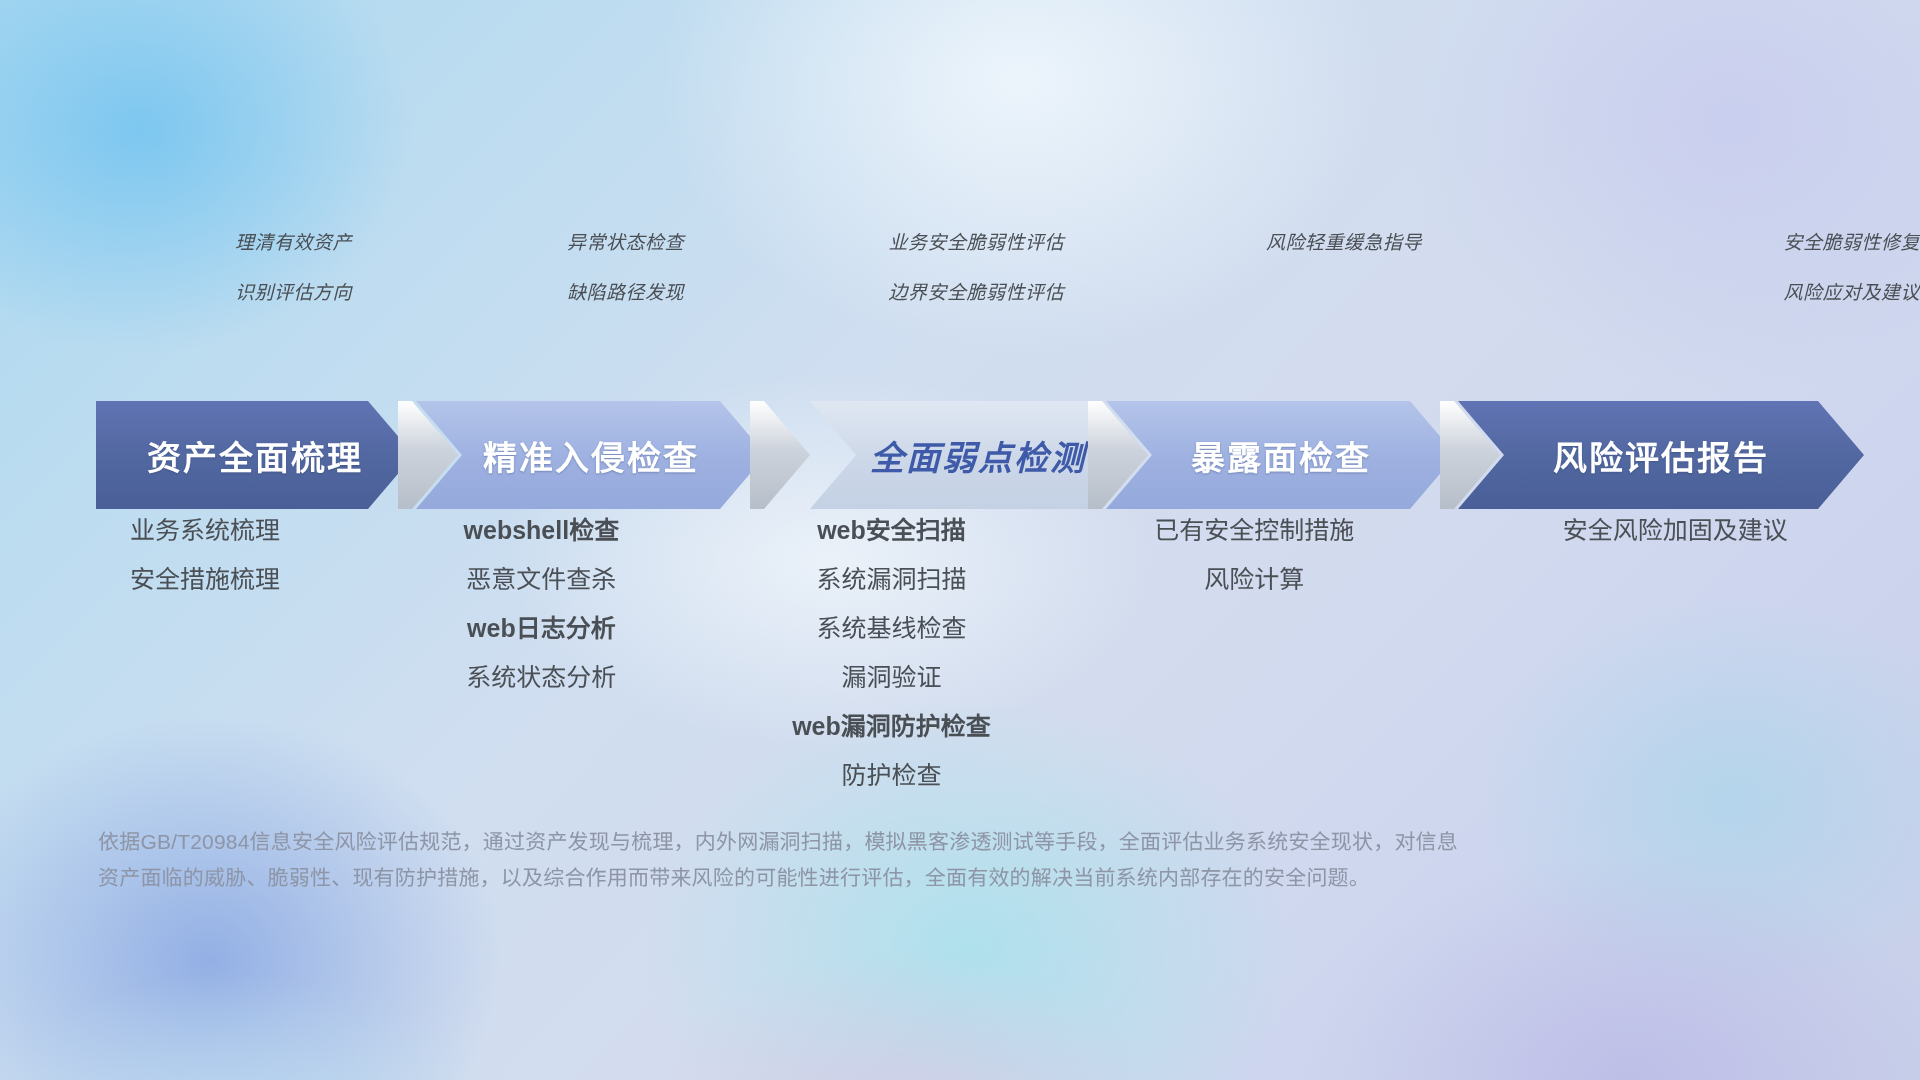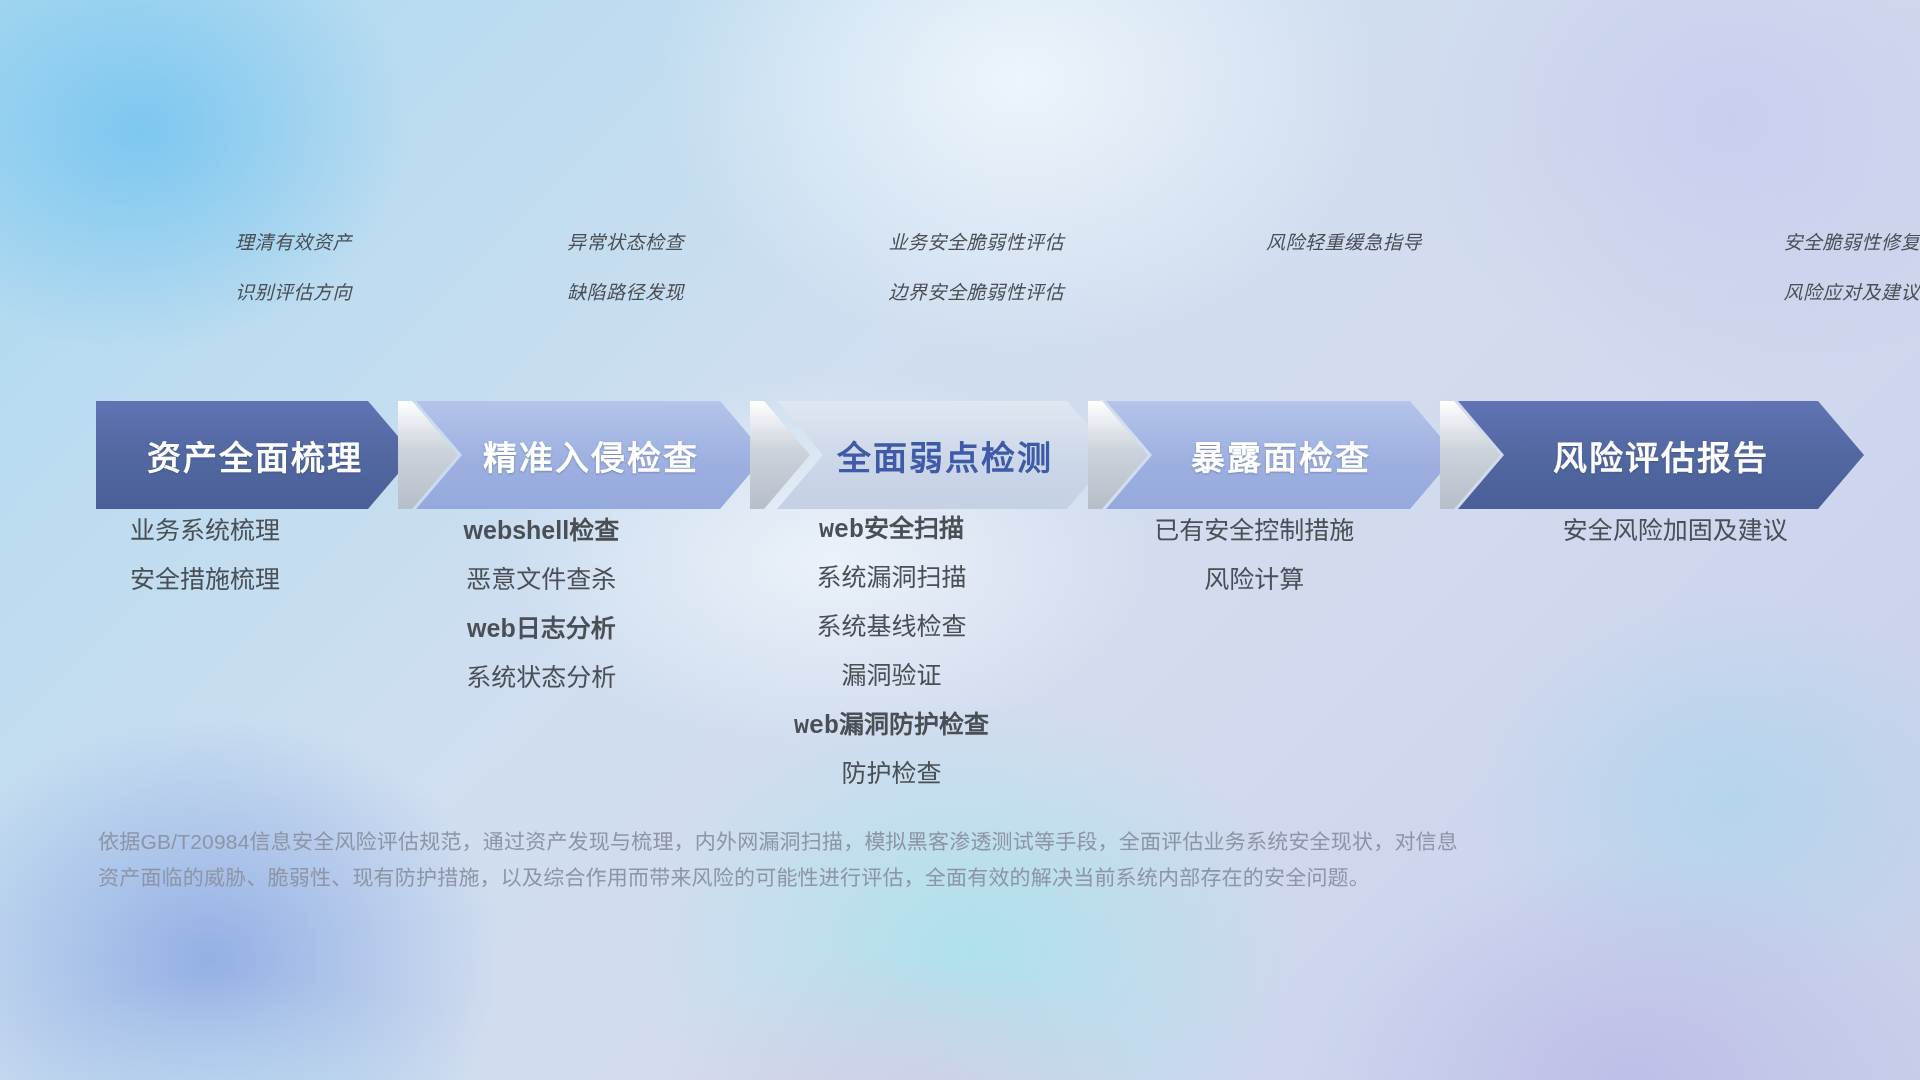--- a/index.html
+++ b/index.html
@@ -194,21 +194,21 @@
       <div class="chev-edge pointed" style="left:1440px; width:60px;"></div>
 
       <div class="chev pointed fill-dark txt-white" style="left:96px; width:318px;">
         <span class="cap">资产全面梳理</span>
       </div>
 
       <div class="chev notched fill-mid txt-white" style="left:416px; width:350px;">
         <span class="cap">精准入侵检查</span>
       </div>
 
-      <div class="chev notched fill-light txt-blue" style="left:777px; width:336px;">
+      <div class="chev notched fill-light txt-blue" style="left:810px; width:336px;font-style:italic;">
         <span class="cap">全面弱点检测</span>
       </div>
 
       <div class="chev notched fill-mid txt-white" style="left:1106px; width:350px;">
         <span class="cap">暴露面检查</span>
       </div>
 
       <div class="chev notched fill-dark txt-white" style="left:1458px; width:406px;">
         <span class="cap">风险评估报告</span>
       </div>
@@ -222,21 +222,21 @@
         <span class="item">安全措施梳理</span>
       </div>
 
       <div class="bot-cell" style="width:332px;">
         <span class="item strong">webshell检查</span>
         <span class="item">恶意文件查杀</span>
         <span class="item strong">web日志分析</span>
         <span class="item">系统状态分析</span>
       </div>
 
-      <div class="bot-cell" style="width:380px;font-family:Liberation Mono, monospace;">
+      <div class="bot-cell" style="width:380px;">
         <span class="item strong">web安全扫描</span>
         <span class="item">系统漏洞扫描</span>
         <span class="item">系统基线检查</span>
         <span class="item">漏洞验证</span>
         <span class="item strong">web漏洞防护检查</span>
         <span class="item">防护检查</span>
       </div>
 
       <div class="bot-cell" style="width:358px;">
         <span class="item">已有安全控制措施</span>

